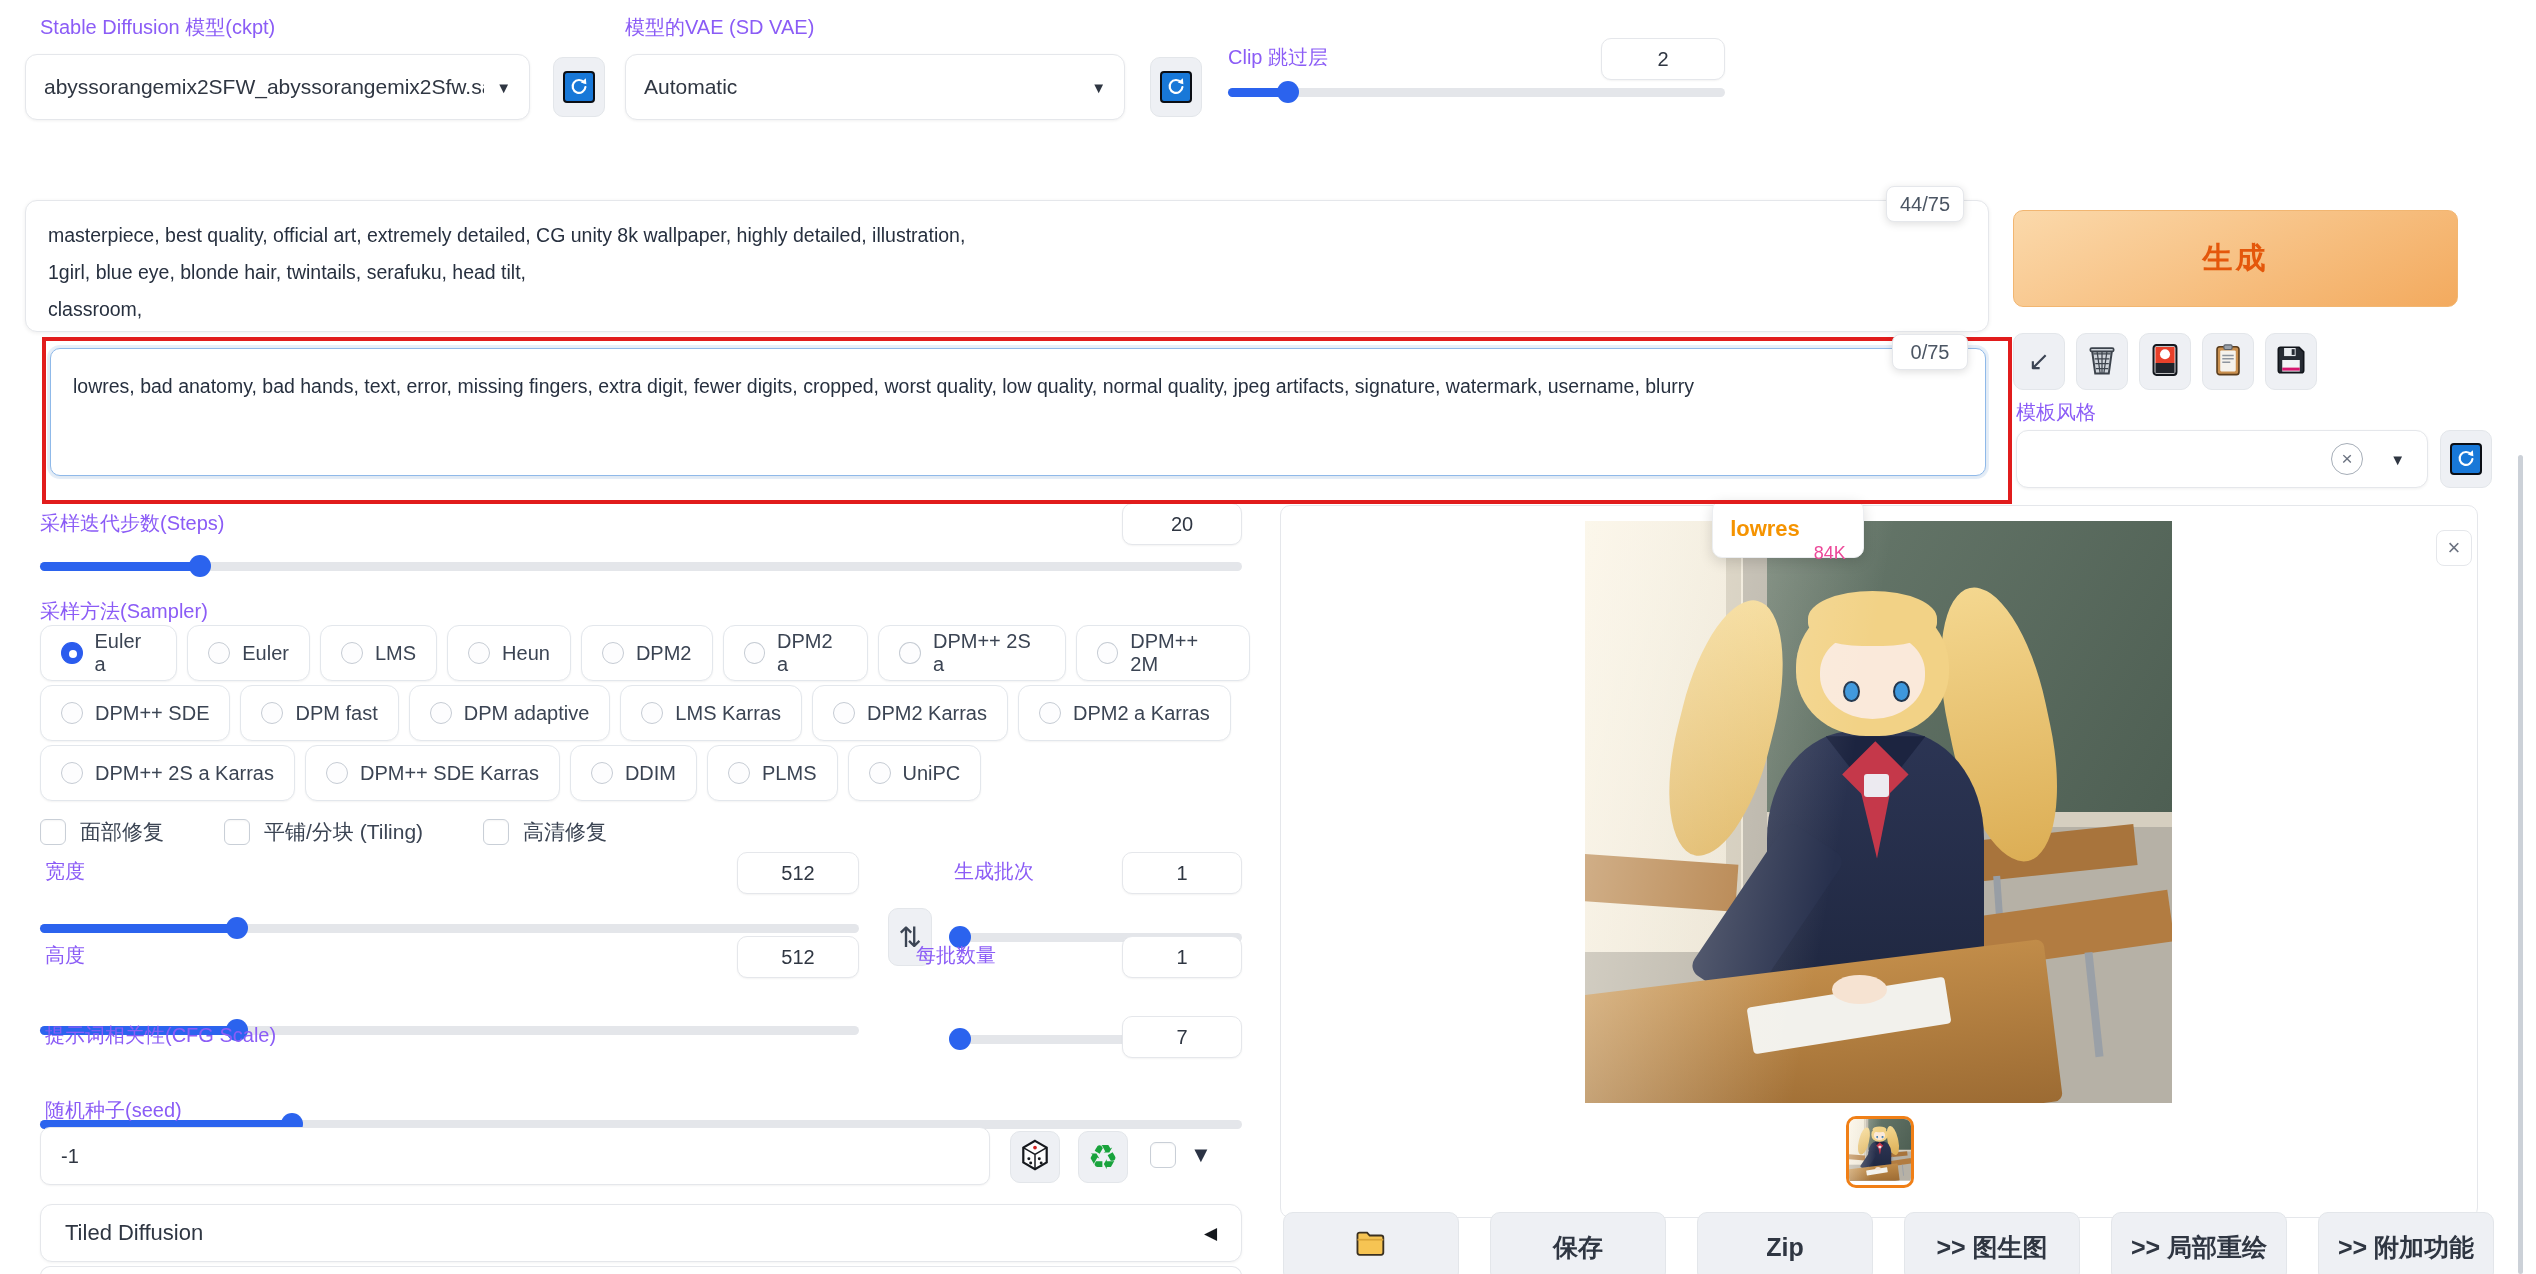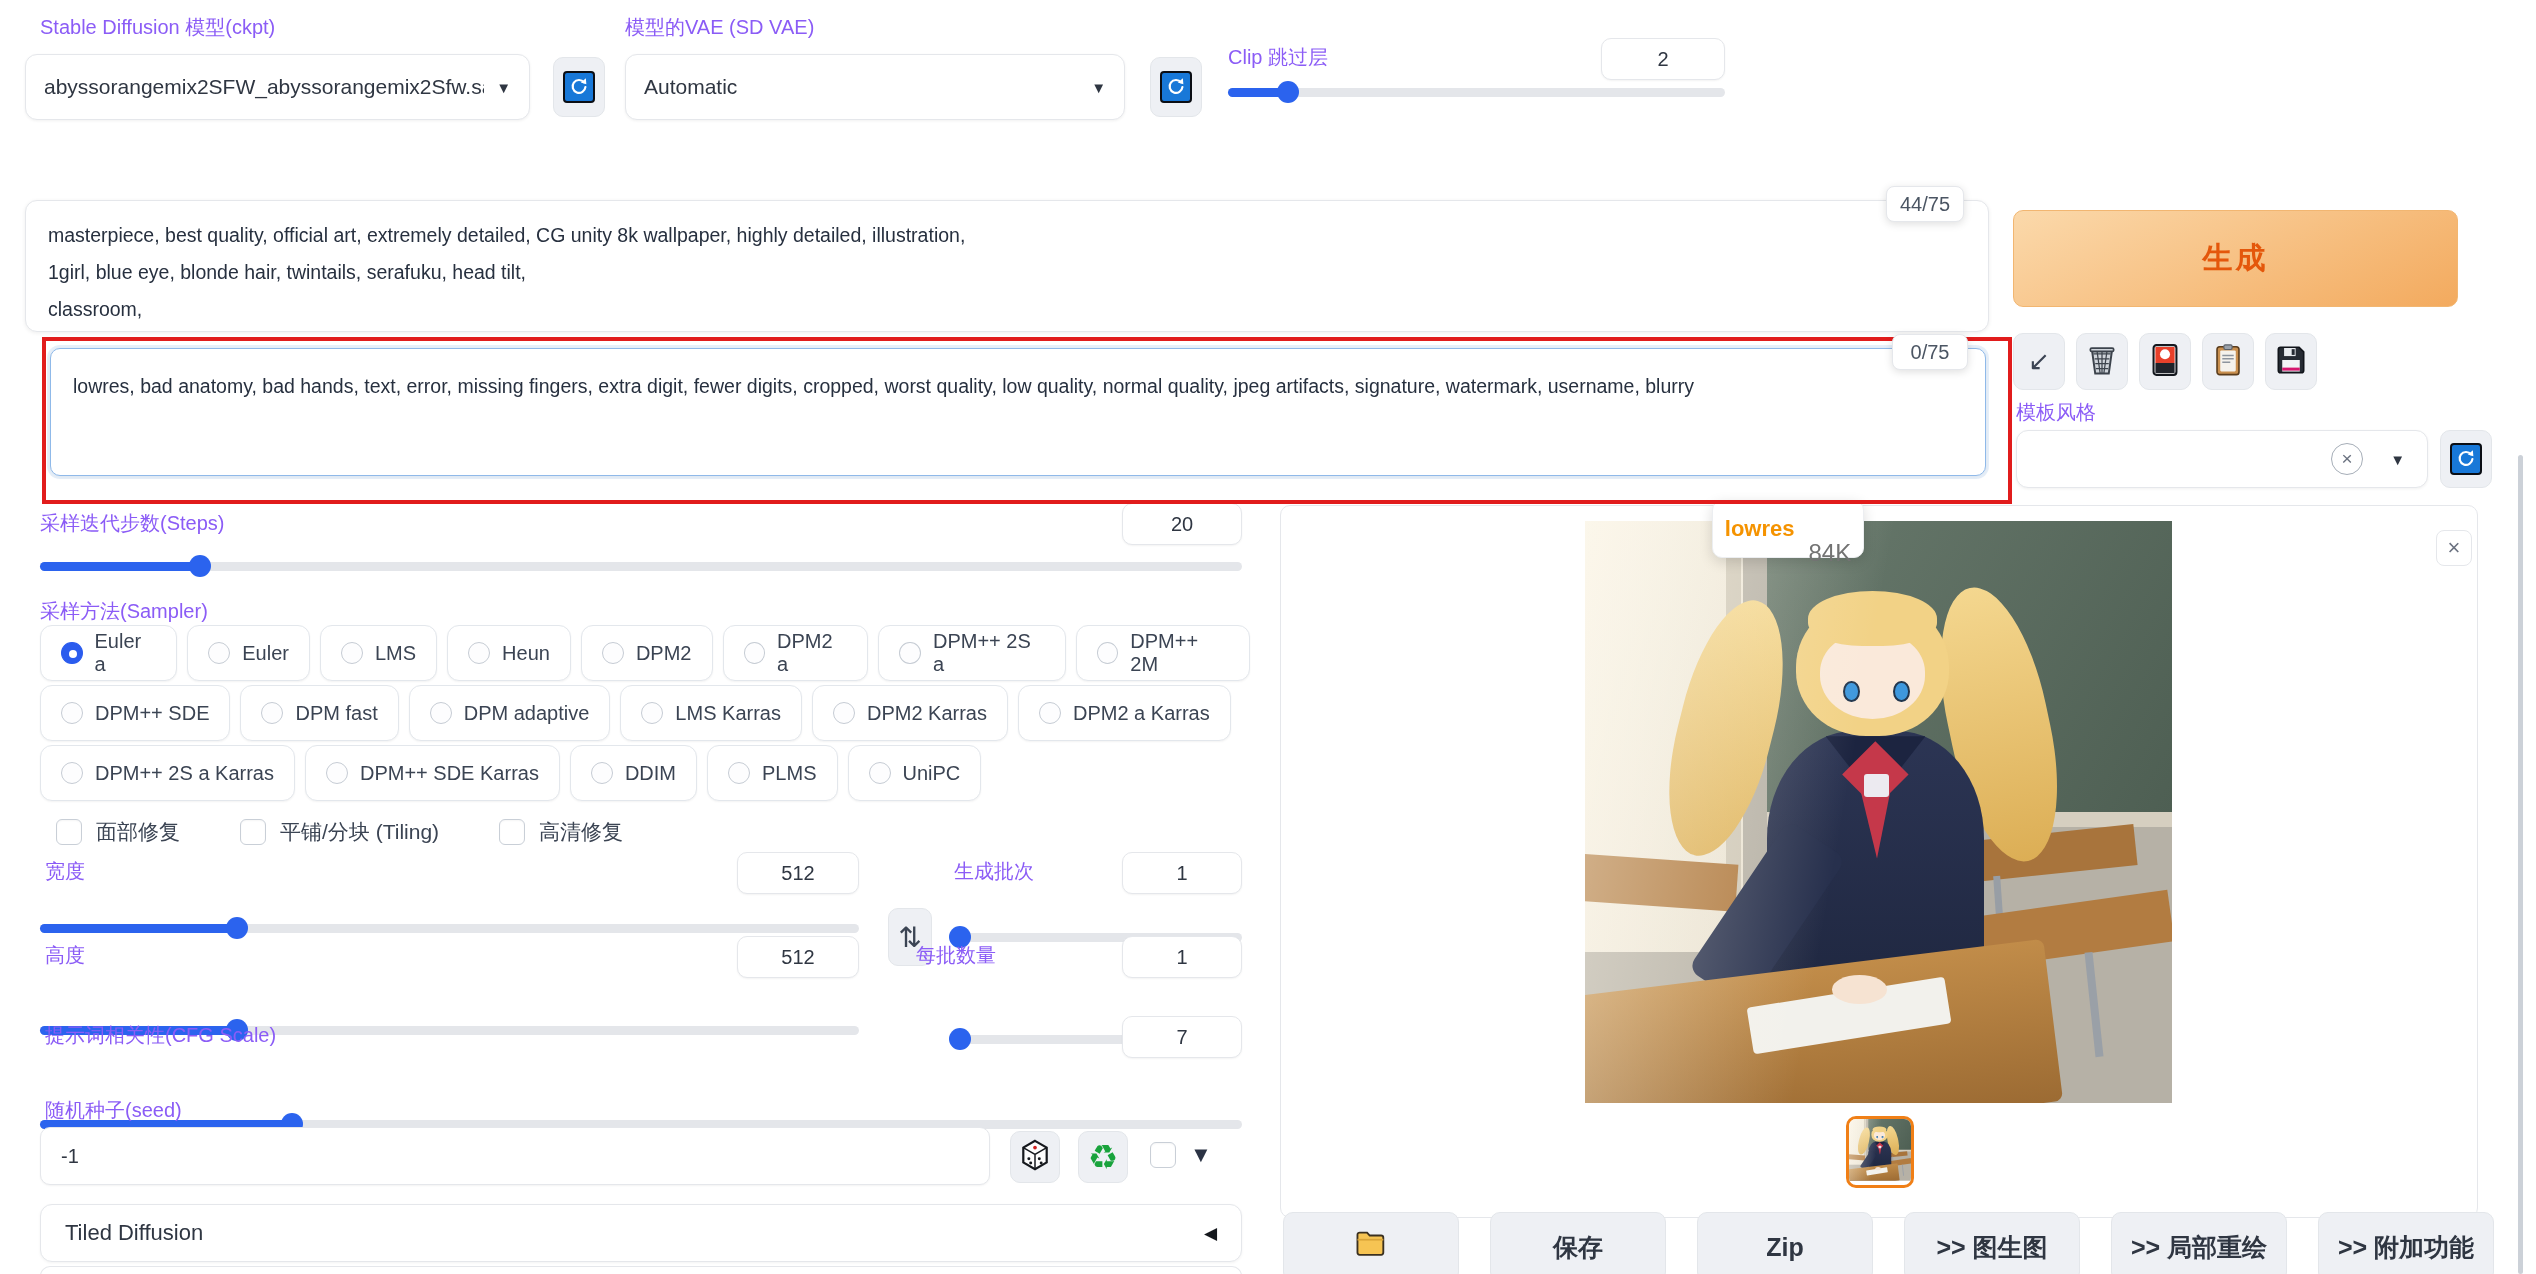--- a/index.html
+++ b/index.html
@@ -69,21 +69,21 @@
 
   .accordion { background:#fff; border:1px solid #e5e7eb; border-radius:12px; display:flex; align-items:center;
                justify-content:space-between; padding:16px 24px; font-size:22px; color:#2f3642;
                box-shadow:0 1px 3px rgba(0,0,0,.05); cursor:pointer; }
 
   
   .panel { background:#fff; border:1px solid #e5e7eb; border-radius:10px; }
   .tooltip { background:#fff; border:1px solid #eceef1; border-radius:10px; display:flex; align-items:center;
              justify-content:center; gap:14px; box-shadow:0 4px 14px rgba(0,0,0,.14); z-index:40; }
   .tooltip .term { color:#f59300; font-weight:700; font-size:22px; }
-  .tooltip .count { color:#737373; font-size:24px;margin-top:48px; }
+  .tooltip .count { color:#ec4899; font-size:18px;margin-top:48px; }
   .closebtn { background:#fff; border:1px solid #e5e7eb; border-radius:8px; display:flex; align-items:center;
               justify-content:center; font-size:22px; color:#6b7280; cursor:pointer; }
   .thumbbox { border:3px solid #f07f16; border-radius:10px; background:#fff; overflow:hidden; cursor:pointer; }
   .footer-btn { position:absolute; top:1212px; height:70px; width:176px; background:#eef0f4; border:1px solid #e3e6ea;
                 border-radius:10px; display:flex; align-items:center; justify-content:center;
                 font-size:25px; font-weight:700; color:#2f3642; cursor:pointer; }
 
   
   .art { position:relative; width:587px; height:582px; background:#b6b1a6; overflow:hidden; }
   .art > div { position:absolute; }
@@ -319,21 +319,21 @@
           <span class="radio"></span>
           <span>PLMS</span>
         </div>
         <div class="chip">
           <span class="radio"></span>
           <span>UniPC</span>
         </div>
       </div>
     </div>
 
-  <div class="abs" style="left:56px; top:818px; display:flex; gap:60px;">
+  <div class="abs" style="left:40px; top:818px; display:flex; gap:60px;">
       <div class="checkline">
         <span class="cbox"></span>
         <span>面部修复</span>
       </div>
       <div class="checkline">
         <span class="cbox"></span>
         <span>平铺/分块 (Tiling)</span>
       </div>
       <div class="checkline">
         <span class="cbox"></span>

